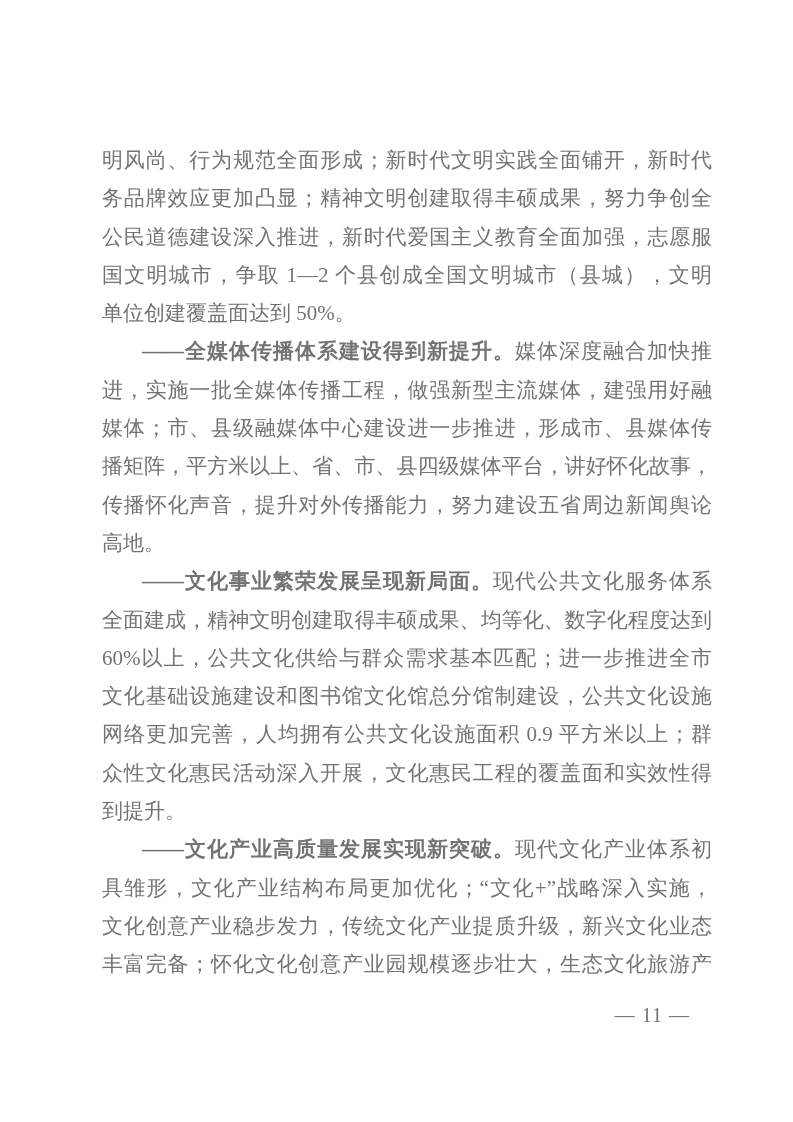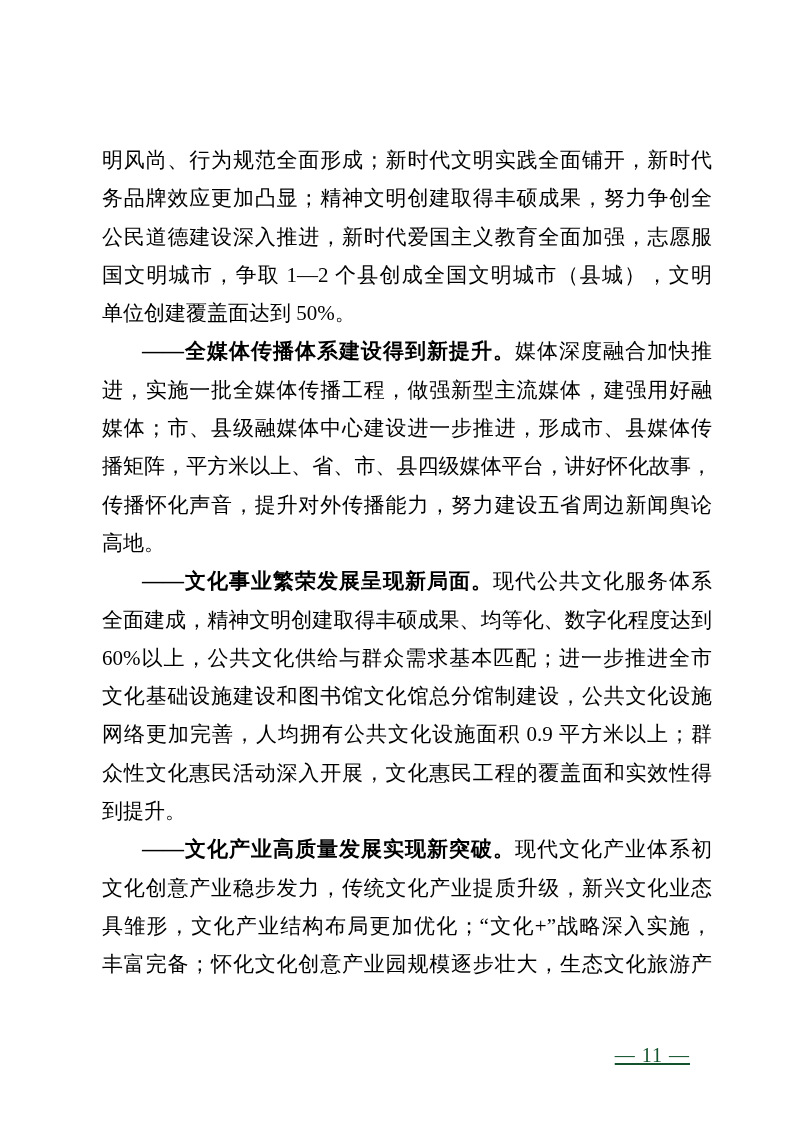--- a/index.html
+++ b/index.html
@@ -13,21 +13,21 @@
     height: 1122px;
     background: #ffffff;
     overflow: hidden;
     font-family: "Liberation Serif", "DejaVu Serif", serif;
   }
   .text-block {
     position: absolute;
     left: 102px;
     top: 141px;
     width: 610px;
-    color: #000000;
+    color: #737373;
     font-size: 21px;
   }
   .para { margin: 0; padding: 0; }
   .line {
     line-height: 38.3px;
     height: 38.3px;
     text-align: justify;
     text-align-last: justify;
     text-justify: inter-character;
     overflow: visible;
@@ -36,27 +36,26 @@
     text-align-last: left;
   }
   .line.head {
     text-indent: 40px;
   }
   .lead {
     font-weight: 700;
   }
   .footer {
     position: absolute;
-    top: 1042px;
+    top: 1002px;
     right: 103px;
     font-size: 20px;
     line-height: 26px;
-    color: #14532d;
+    color: #737373;
     letter-spacing: 1px;
-    text-decoration: underline;
   }
 </style>
 </head>
 <body>
 
 <div class="page">
 
   <div class="text-block">
 
     <div class="para">
@@ -87,22 +86,22 @@
       <div class="line">文化基础设施建设和图书馆文化馆总分馆制建设，公共文化设施</div>
       <div class="line">网络更加完善，人均拥有公共文化设施面积 0.9 平方米以上；群</div>
       <div class="line">众性文化惠民活动深入开展，文化惠民工程的覆盖面和实效性得</div>
       <div class="line para-end">到提升。</div>
     </div>
 
     <div class="para">
       <div class="line head">
         <span class="lead">——文化产业高质量发展实现新突破。</span><span>现代文化产业体系初</span>
       </div>
+      <div class="line">具雏形，文化产业结构布局更加优化；“文化+”战略深入实施，</div>
       <div class="line">文化创意产业稳步发力，传统文化产业提质升级，新兴文化业态</div>
-      <div class="line">具雏形，文化产业结构布局更加优化；“文化+”战略深入实施，</div>
       <div class="line">丰富完备；怀化文化创意产业园规模逐步壮大，生态文化旅游产</div>
     </div>
 
   </div>
 
   <div class="footer">— 11 —</div>
 
 </div>
 
 </body></html>

